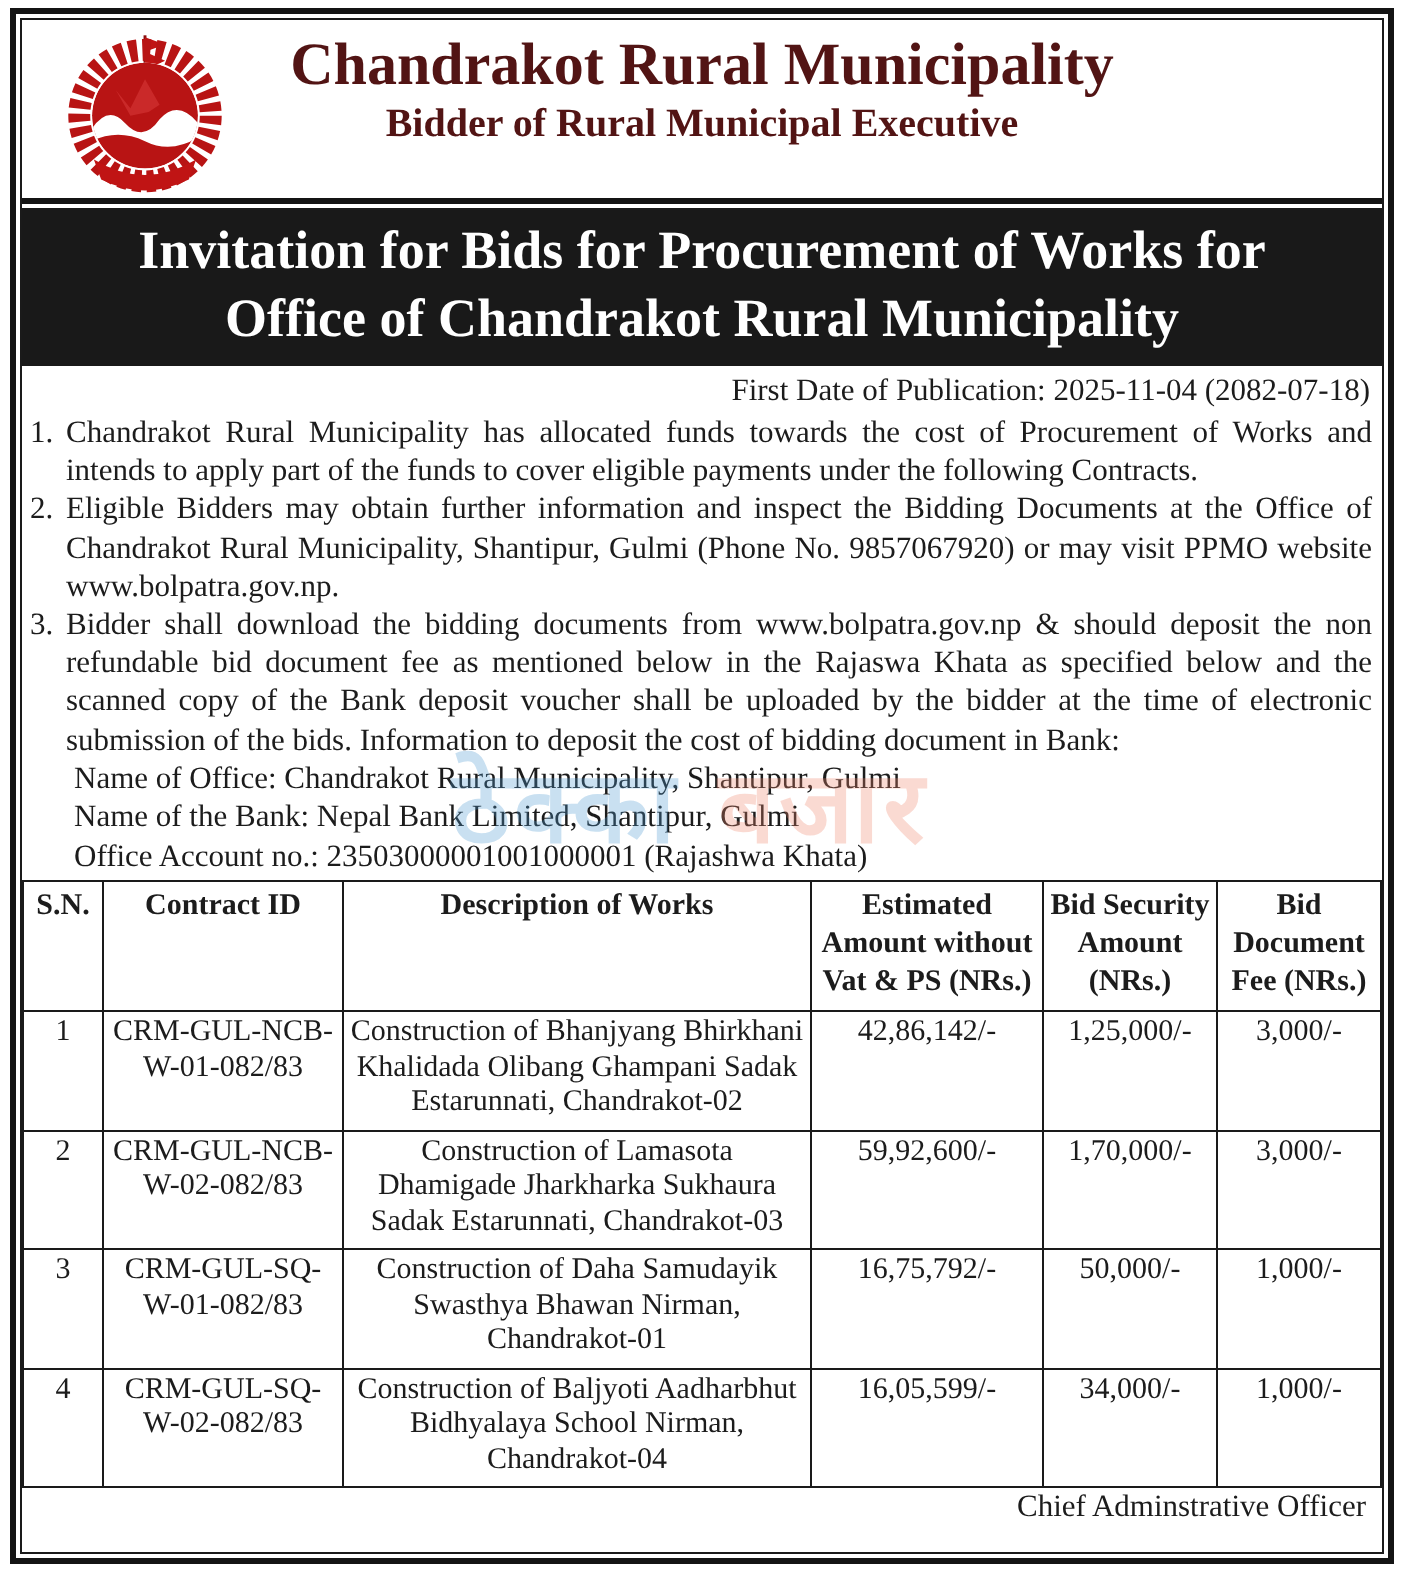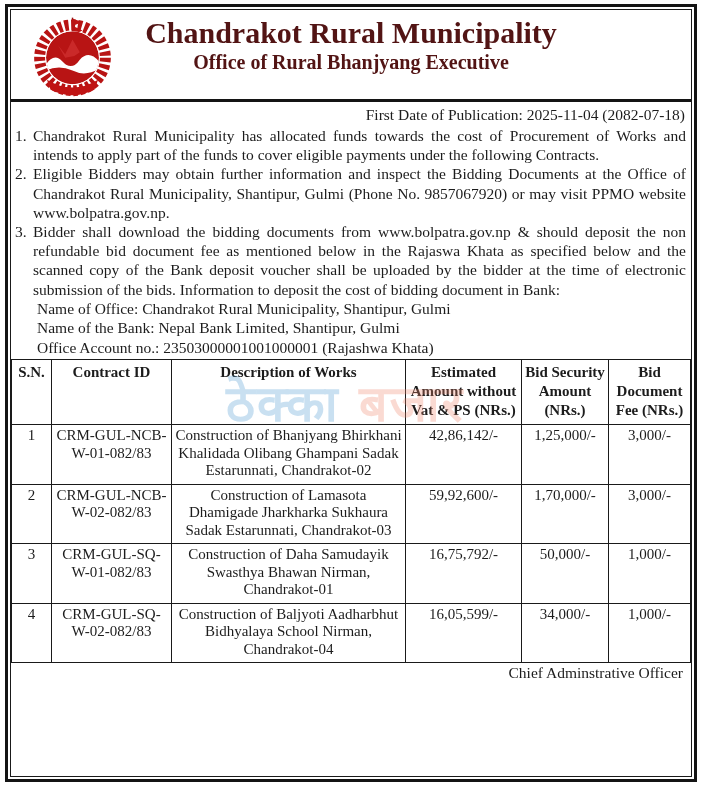--- a/index.html
+++ b/index.html
@@ -78,23 +78,27 @@
         <circle cx="50" cy="48" r="29" fill="#ffffff"></circle>
         <g clip-path="url(#lc)">
           <circle cx="50" cy="48" r="29" fill="#b81414"></circle>
           <path d="M21,55 Q30,42 39,52 Q49,63 58,50 Q68,39 79,52 L79,60 Q64,69 50,62 Q35,55 21,62 Z" fill="#ffffff"></path>
           <path d="M34,34 L42,44 L50,28 L58,42 L52,46 L42,48 Z" fill="#d83b3b" opacity="0.55"></path>
         </g>
 
         <path d="M22,72 Q50,89 78,72 L74,83 Q50,95 26,83 Z" fill="#c01414"></path>
       </svg>
       <div class="h-org">Chandrakot Rural Municipality</div>
-      <div class="h-office">Office of Rural Bhanjyang Executive</div>
+      <div class="h-office">Bidder of Rural Municipal Executive</div>
     </div>
 
+    <div class="banner">
+      <div class="bl">Invitation for Bids for Procurement of Works for</div>
+      <div class="bl">Office of Chandrakot Rural Municipality</div>
+    </div>
 
     <div class="publine">First Date of Publication: 2025-11-04 (2082-07-18)</div>
 
     <div class="clauses">
       <div class="clause">
         <span class="num">1.</span>
         <span class="txt">Chandrakot Rural Municipality has allocated funds towards the cost of Procurement of Works and intends to apply part of the funds to cover eligible payments under the following Contracts.</span>
       </div>
       <div class="clause">
         <span class="num">2.</span>

